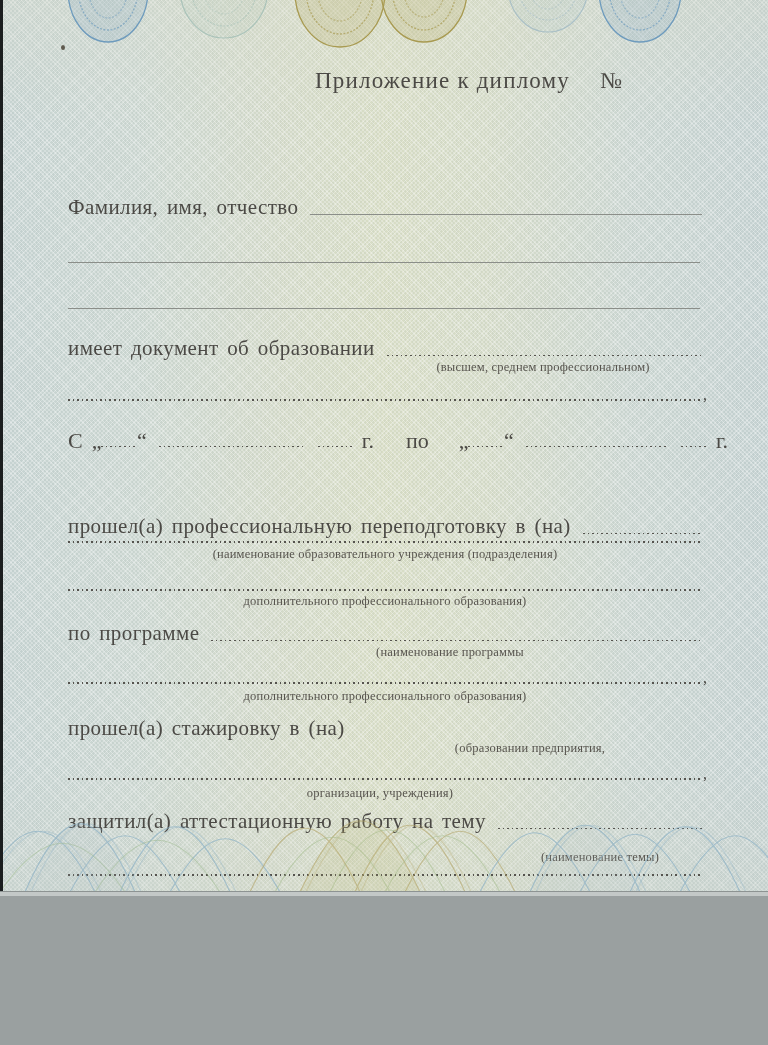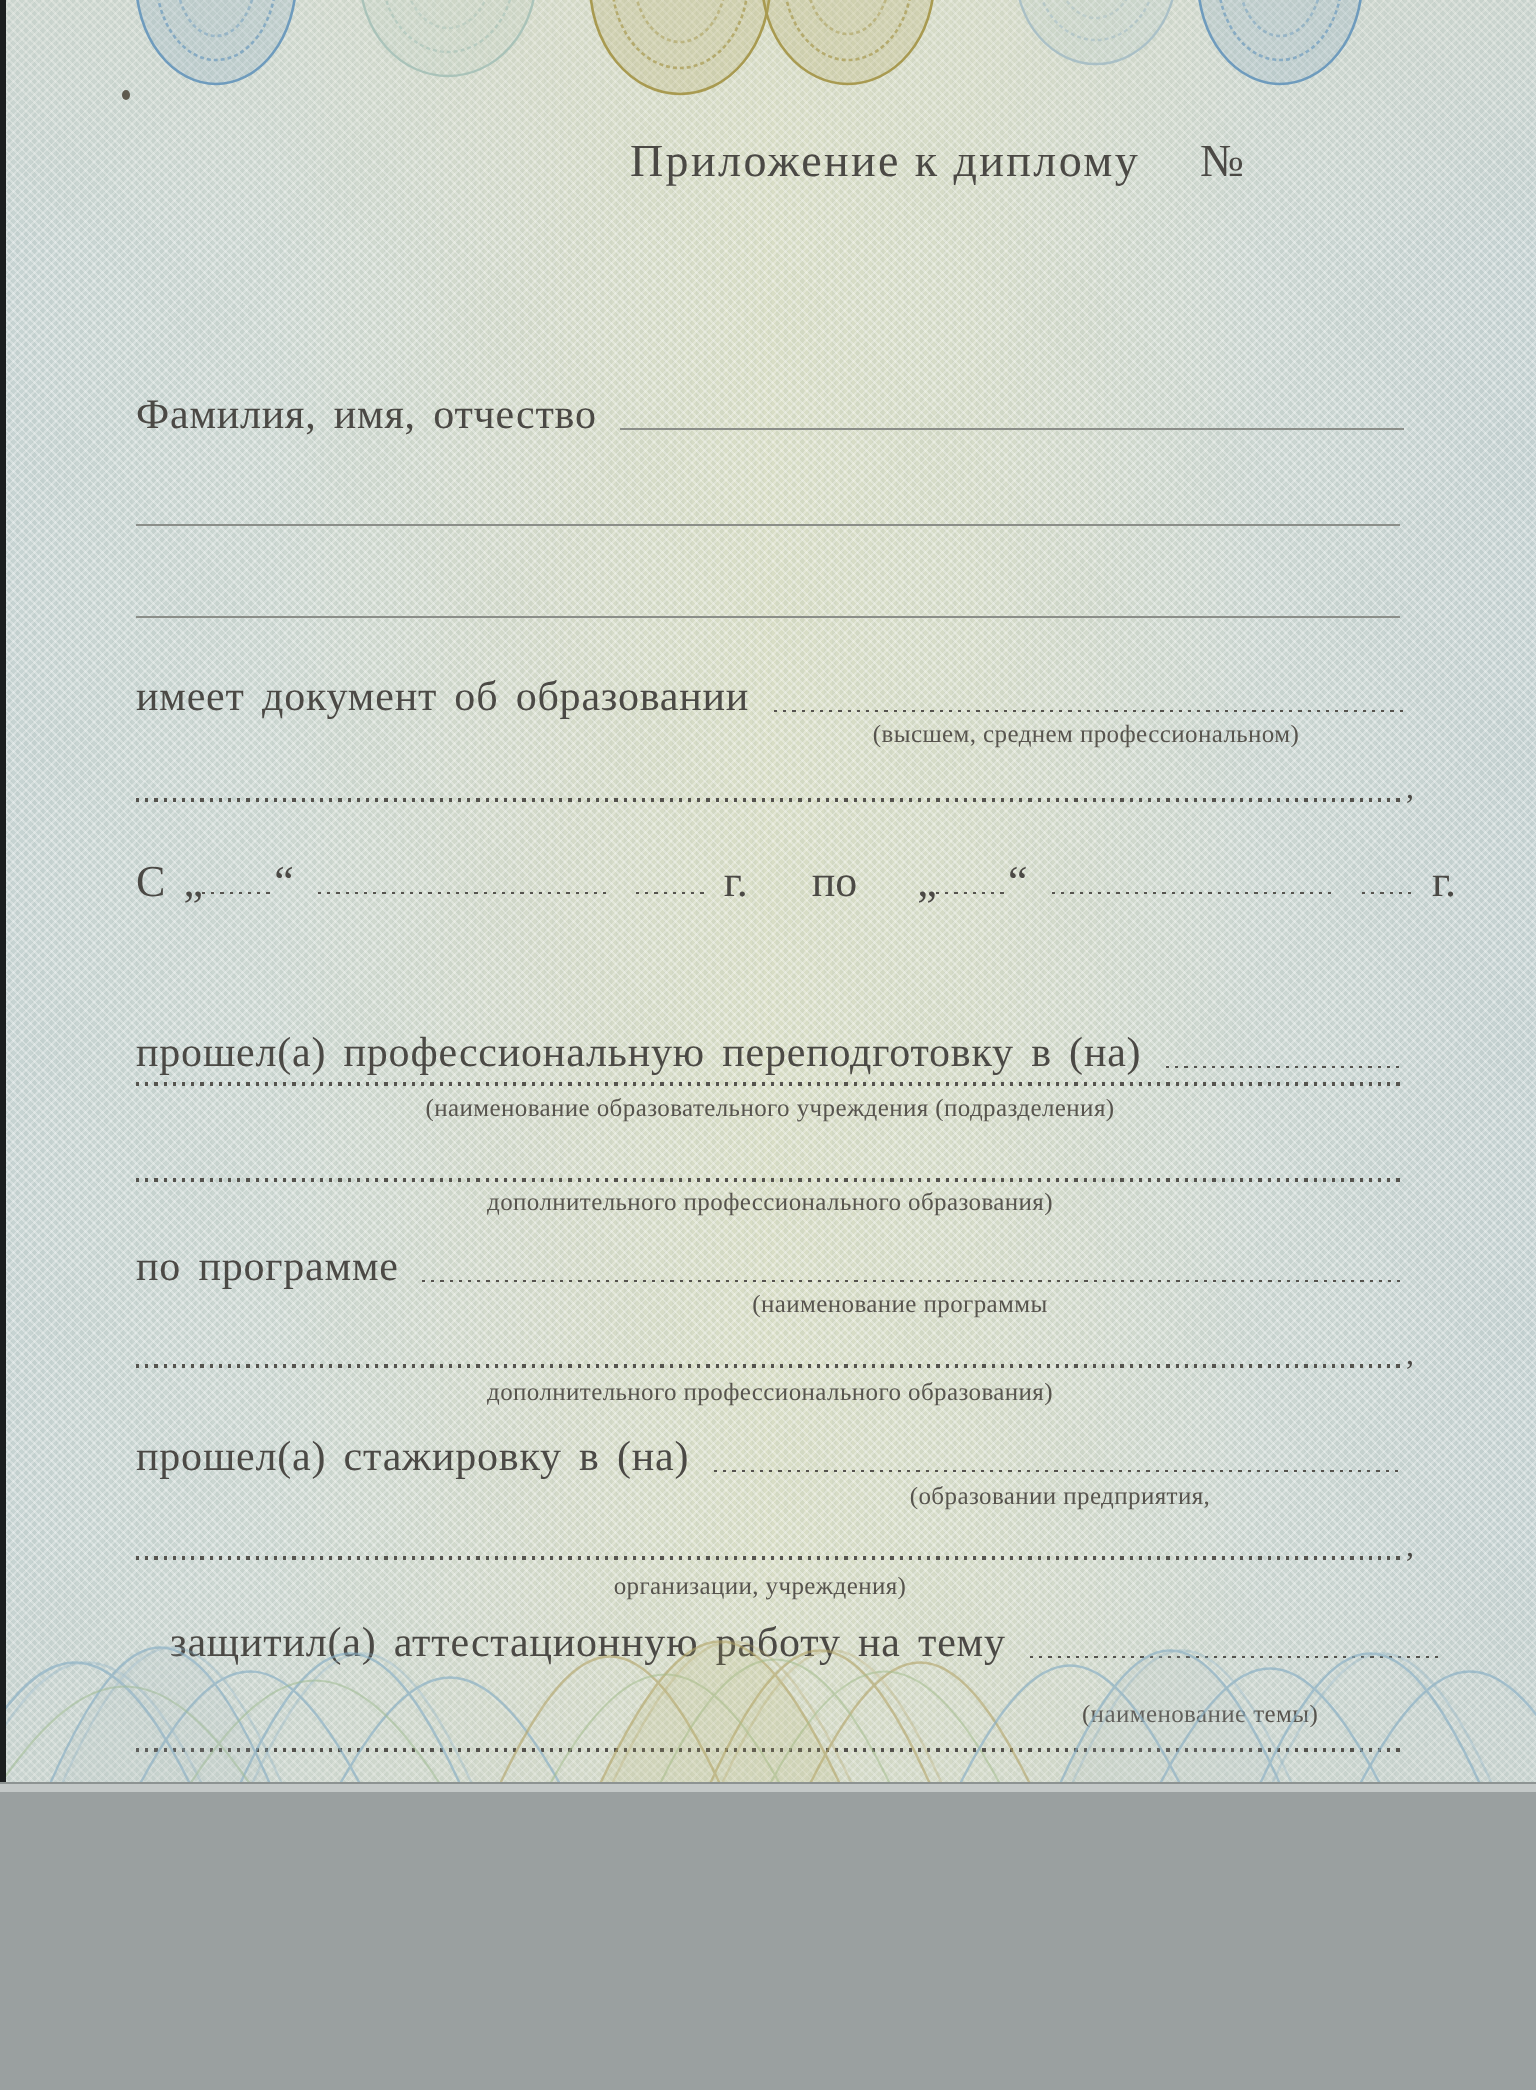--- a/index.html
+++ b/index.html
@@ -137,30 +137,30 @@
 
   <div class="row" style="top:621px;">
     <span class="label">по программе</span>
     <span class="dots fill-dots"></span>
   </div>
   <div class="caption" style="left:450px;top:645px;">(наименование программы</div>
   <div class="dotline" style="top:682px;"></div>
   <span class="comma" style="left:703px;top:669px;">,</span>
   <div class="caption" style="left:385px;top:689px;">дополнительного профессионального образования)</div>
 
-  <div class="row" style="top:716px;">
+  <div class="row" style="top:716px;flex-direction:column;">
     <span class="label">прошел(а) стажировку в (на)</span>
     <span class="dots fill-dots"></span>
   </div>
   <div class="caption" style="left:530px;top:741px;">(образовании предприятия,</div>
   <div class="dotline" style="top:778px;"></div>
   <span class="comma" style="left:703px;top:765px;">,</span>
   <div class="caption" style="left:380px;top:786px;">организации, учреждения)</div>
 
-  <div class="row" style="top:809px;margin-left:17px;">
+  <div class="row" style="top:809px;">
     <span class="label">защитил(а) аттестационную работу на тему</span>
     <span class="dots fill-dots"></span>
   </div>
   <div class="caption" style="left:600px;top:850px;">(наименование темы)</div>
   <div class="dotline" style="top:874px;"></div>
 
   <svg class="bottom-guilloche" width="768" height="95" viewBox="0 0 768 95">
     <g stroke="#87aec4" stroke-width="1.2" fill="none" opacity="0.65">
       <path d="M-20,95 C20,14 55,14 95,95"></path>
       <path d="M25,95 C65,4 95,4 135,95"></path>

